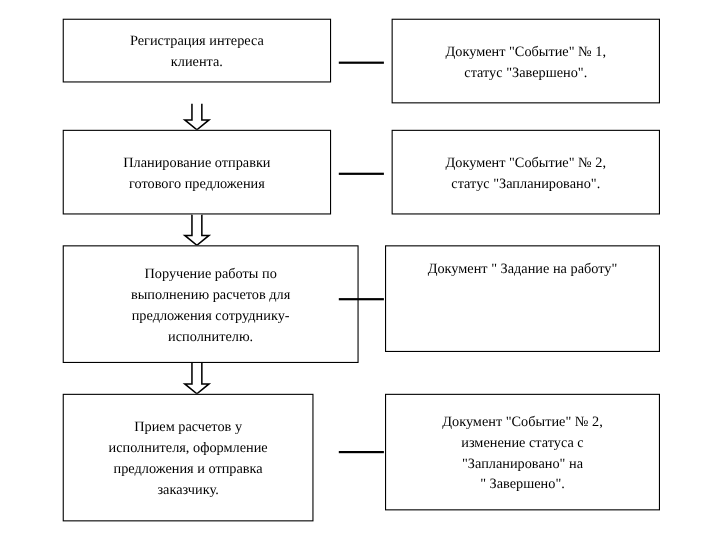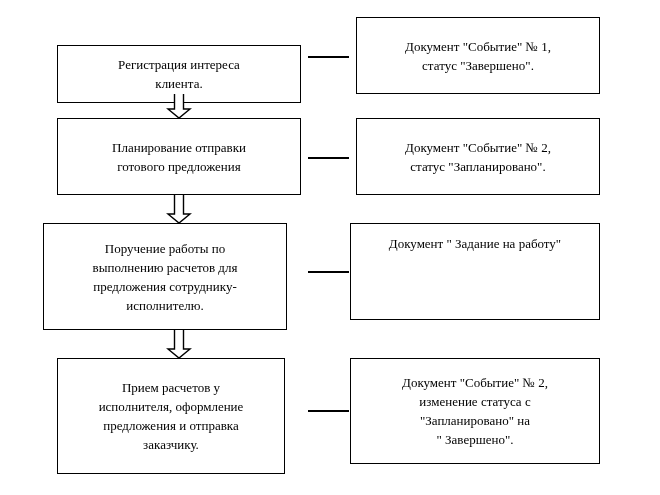--- a/index.html
+++ b/index.html
@@ -49,21 +49,21 @@
   .block-arrow {
     position: absolute;
   }
   .block-arrow svg { display: block; }
 </style>
 </head>
 <body>
 
 <div id="diagram">
 
-  <div class="node valign-middle" style="left:57px; top:17px; width:244px; height:58px;margin-top:28px;">
+  <div class="node valign-middle" style="left:57px; top:17px; width:244px; height:58px;">
     <div class="node-text">Регистрация интереса
 клиента.</div>
   </div>
 
   <div class="link-line" style="left:308px; top:56px; width:41px;"></div>
 
   <div class="node valign-middle" style="left:356px; top:17px; width:244px; height:77px;">
     <div class="node-text">Документ "Событие" № 1,
 статус "Завершено".</div>
   </div>
@@ -85,21 +85,21 @@
     <div class="node-text">Документ "Событие" № 2,
 статус "Запланировано".</div>
   </div>
 
   <div class="block-arrow" style="left:164px; top:195px; width:30px; height:29px;">
     <svg width="30" height="29" viewBox="0 0 30 29" xmlns="http://www.w3.org/2000/svg">
       <path d="M10.5 0 L10.5 19 L4 19 L15 28 L26 19 L19.5 19 L19.5 0" fill="#ffffff" stroke="#000000" stroke-width="1.4" stroke-linejoin="miter"></path>
     </svg>
   </div>
 
-  <div class="node valign-middle" style="left:43px; top:223px; width:244px; height:107px;">
+  <div class="node valign-middle" style="left:57px; top:223px; width:269px; height:107px;">
     <div class="node-text">Поручение работы по
 выполнению расчетов для
 предложения сотруднику-
 исполнителю.</div>
   </div>
 
   <div class="link-line" style="left:308px; top:271px; width:41px;"></div>
 
   <div class="node valign-top" style="left:350px; top:223px; width:250px; height:97px;">
     <div class="node-text">Документ " Задание на работу"</div>

